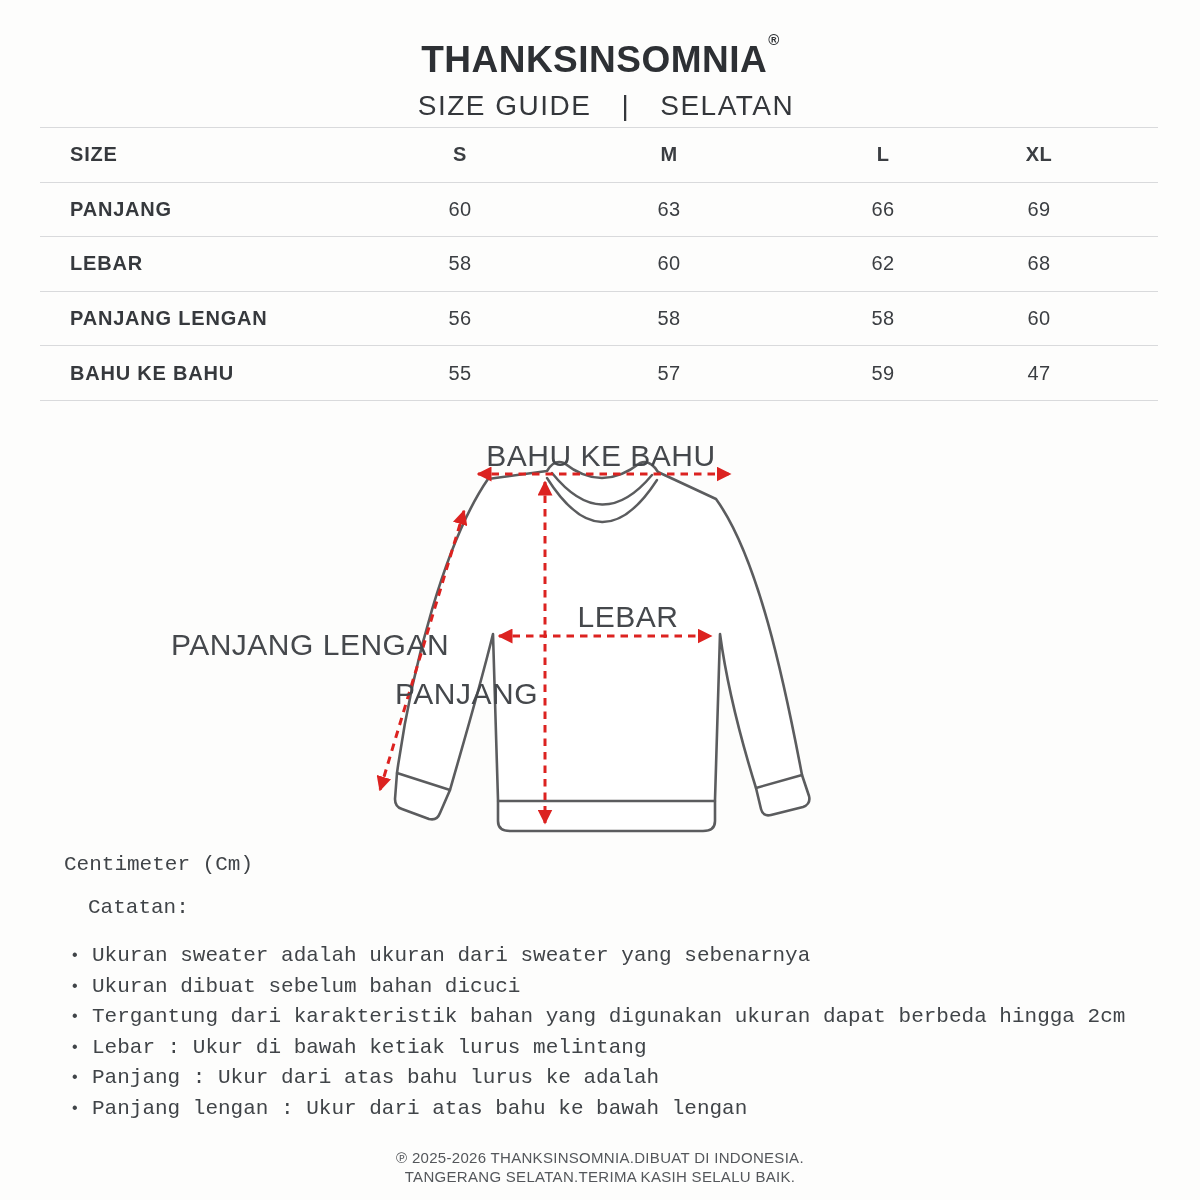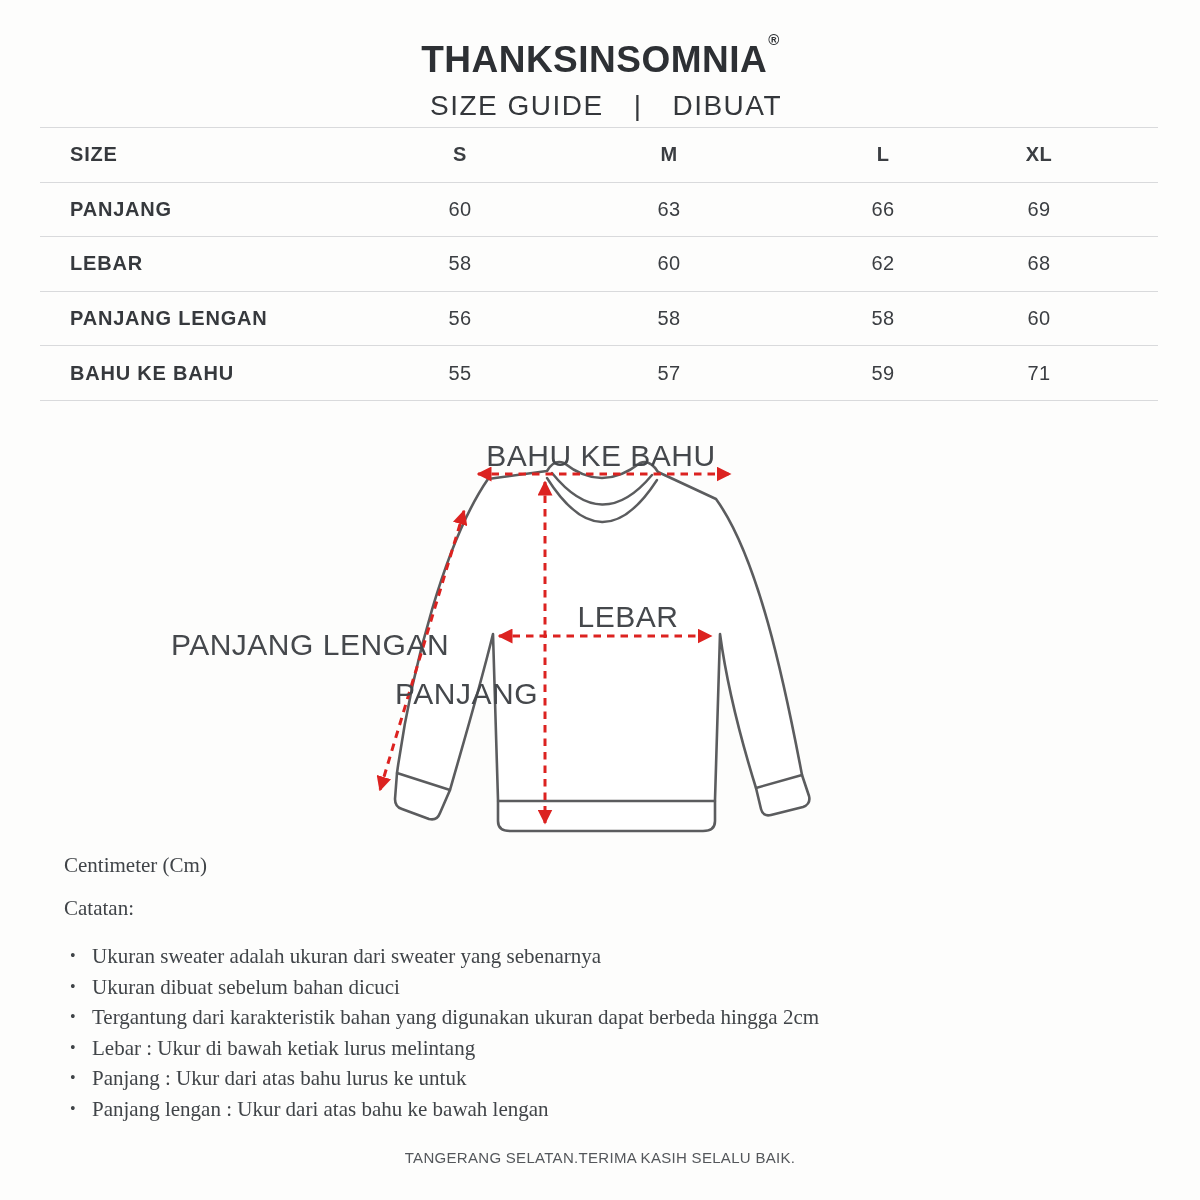--- a/index.html
+++ b/index.html
@@ -48,25 +48,25 @@
     font-family:"Liberation Sans", sans-serif;
     font-size:30px; fill:#45484c; letter-spacing:0.5px;
   }
   .outline { fill:#ffffff; stroke:#5b5c5e; stroke-width:2.6; stroke-linejoin:round; stroke-linecap:round; }
   .seam    { fill:none; stroke:#5b5c5e; stroke-width:2.4; stroke-linecap:round; }
   .meas    { fill:none; stroke-width:3; stroke-dasharray:7.5 6; }
 
   
   .notes {
     position:absolute; top:852px; left:64px; right:30px;
-    font-family:Liberation Serif, serif;
+    font-family:Liberation Mono, monospace;
     font-size:21px; color:#404448;
   }
   .notes .unit { line-height:26px; }
-  .notes .catatan { margin-top:17px; line-height:26px; }
+  .notes .catatan { margin-top:17px; line-height:26px;margin-left:24px; }
   .notes ul { list-style:none; margin-top:20px; }
   .notes li { position:relative; padding-left:28px; line-height:30.5px; white-space:nowrap; }
   .notes li::before {
     content:"\2022";
     position:absolute; left:6px; top:0;
     font-size:16px; line-height:30.5px;
   }
 
   
   .footer {
@@ -80,21 +80,21 @@
 
 <div class="page">
 
   <div class="header">
     <div class="brand">
       <span>THANKSINSOMNIA</span><sup>®</sup>
     </div>
     <div class="subtitle">
       <span>SIZE GUIDE</span>
       <span>|</span>
-      <span>DIBUAT</span>
+      <span>SELATAN</span>
     </div>
   </div>
 
   <div class="size-table">
     <div class="trow thead">
       <span class="tlabel">SIZE</span>
       <span class="tval c0">S</span>
       <span class="tval c1">M</span>
       <span class="tval c2">L</span>
       <span class="tval c3">XL</span>
@@ -118,21 +118,21 @@
       <span class="tval c0">56</span>
       <span class="tval c1">58</span>
       <span class="tval c2">58</span>
       <span class="tval c3">60</span>
     </div>
     <div class="trow">
       <span class="tlabel">BAHU KE BAHU</span>
       <span class="tval c0">55</span>
       <span class="tval c1">57</span>
       <span class="tval c2">59</span>
-      <span class="tval c3">71</span>
+      <span class="tval c3">47</span>
     </div>
   </div>
 
   <svg class="diagram" width="720" height="420" viewBox="0 0 720 420">
     <defs>
       <marker id="ah" viewBox="0 0 10 10" refX="9" refY="5" markerWidth="5" markerHeight="5" orient="auto-start-reverse">
         <path d="M0,0 L10,5 L0,10 Z" fill="#dc2220"></path>
       </marker>
     </defs>
 
@@ -179,22 +179,23 @@
   </svg>
 
   <div class="notes">
     <div class="unit">Centimeter (Cm)</div>
     <div class="catatan">Catatan:</div>
     <ul>
       <li>Ukuran sweater adalah ukuran dari sweater yang sebenarnya</li>
       <li>Ukuran dibuat sebelum bahan dicuci</li>
       <li>Tergantung dari karakteristik bahan yang digunakan ukuran dapat berbeda hingga 2cm</li>
       <li>Lebar : Ukur di bawah ketiak lurus melintang</li>
-      <li>Panjang : Ukur dari atas bahu lurus ke untuk</li>
+      <li>Panjang : Ukur dari atas bahu lurus ke adalah</li>
       <li>Panjang lengan : Ukur dari atas bahu ke bawah lengan</li>
     </ul>
   </div>
 
   <div class="footer">
+    <div>℗ 2025-2026 THANKSINSOMNIA.DIBUAT DI INDONESIA.</div>
     <div>TANGERANG SELATAN.TERIMA KASIH SELALU BAIK.</div>
   </div>
 
 </div>
 
 </body></html>

